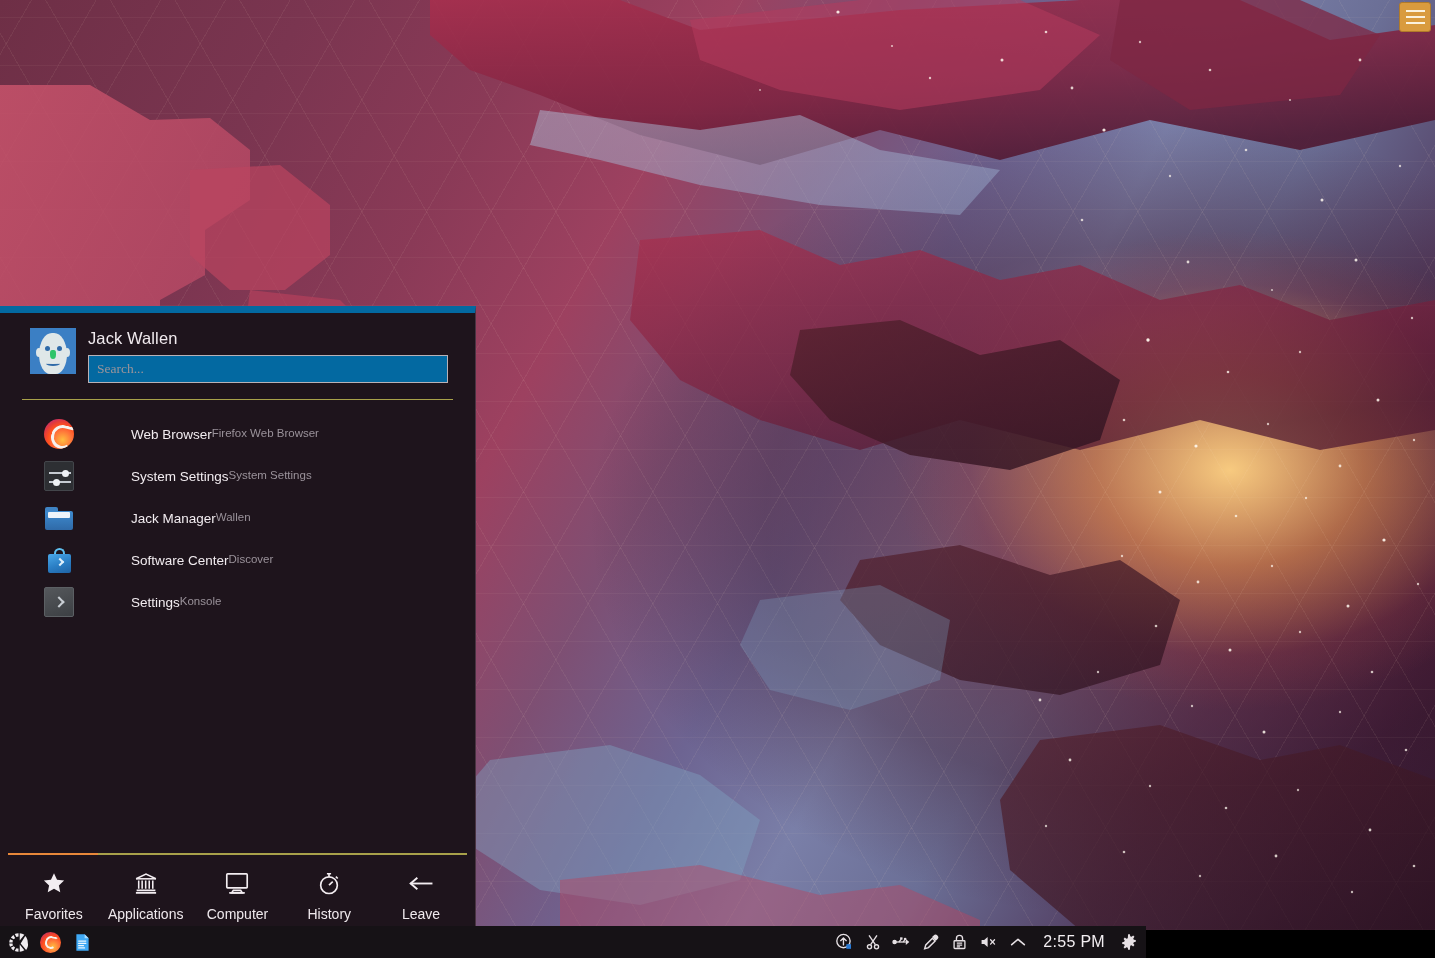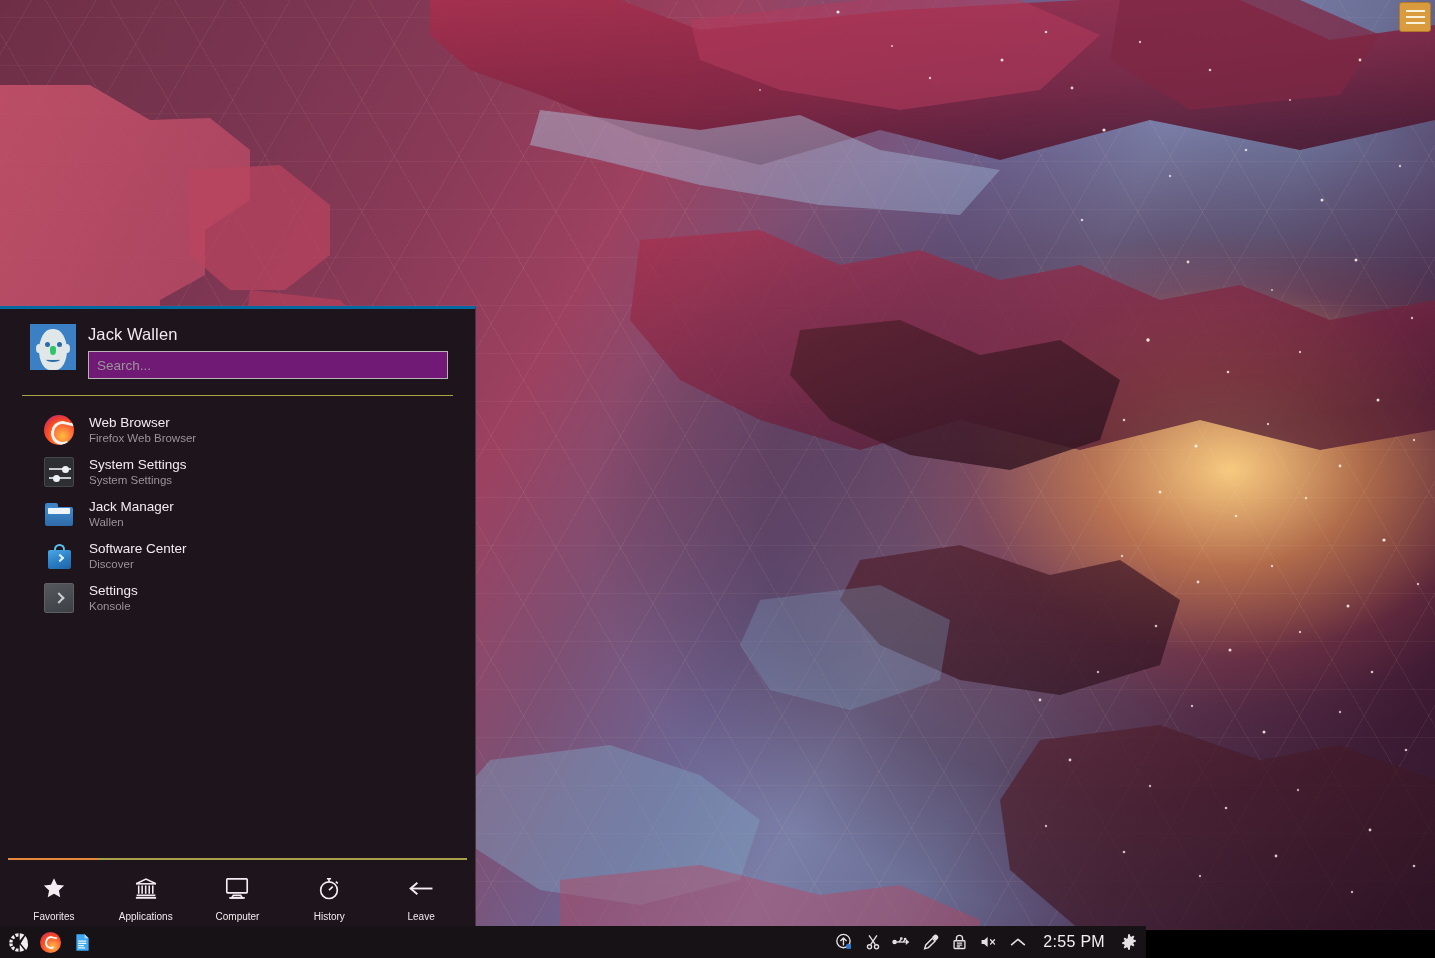--- a/index.html
+++ b/index.html
@@ -81,21 +81,21 @@
     background: #fbf2dd;
   }
 
   
   #kickoff {
     position: absolute;
     left: 0; top: 306px;
     width: 476px;
     height: 620px;
     background: #1e141c;
-    border-top: 3px solid #0369a1;
+    border-top: 7px solid #0369a1;
     border-right: 1px solid #4a3442;
     color: #e9e3e7;
     display: flex;
     flex-direction: column;
   }
 
   .kickoff-header {
     display: flex;
     align-items: flex-start;
     padding: 15px 22px 0 30px;
@@ -156,24 +156,24 @@
     color: #f0eaee;
     line-height: 19px;
     margin-bottom: 7px;
     letter-spacing: 0.1px;
   }
 
   .search-box {
     display: block;
     width: 360px;
     height: 28px;
-    background: #701a75;
+    background: #0369a1;
     border: 1px solid #b9b2b7;
     color: #e9e3e7;
-    font-family: Liberation Sans, sans-serif;
+    font-family: Liberation Serif, serif;
     font-size: 13.5px;
     padding: 0 8px;
     outline: none;
   }
   .search-box::placeholder { color: #9b949a; }
 
   .header-sep {
     height: 1px;
     background: #a8a14a;
     margin: 16px 22px 0 22px;
@@ -189,21 +189,21 @@
     align-items: center;
     gap: 15px;
     padding: 3px 0 3px 44px;
     height: 42px;
   }
   .fav-icon {
     width: 30px; height: 30px;
     flex: 0 0 auto;
     position: relative;
   }
-  .fav-text { display: flex; flex-direction: column; justify-content: flex-end; }
+  .fav-text { display: flex; flex-direction: row; justify-content: flex-end; margin-left: 42px; }
   .fav-title {
     font-size: 13.5px;
     color: #f2ecf0;
     line-height: 17px;
   }
   .fav-sub {
     font-size: 11.5px;
     color: #9a929a;
     line-height: 15px;
   }
@@ -342,21 +342,21 @@
     gap: 9px;
     color: #efe9ed;
   }
   .tab-ico {
     width: 30px; height: 28px;
     position: relative;
     display: flex;
     align-items: center;
     justify-content: center;
   }
-  .tab-label { font-size: 10px; color: #efe9ed; }
+  .tab-label { font-size: 14px; color: #efe9ed; }
 
   
   #taskbar {
     position: absolute;
     left: 0; bottom: 0;
     width: 1146px;
     height: 32px;
     background: #161216;
     display: flex;
     align-items: center;

